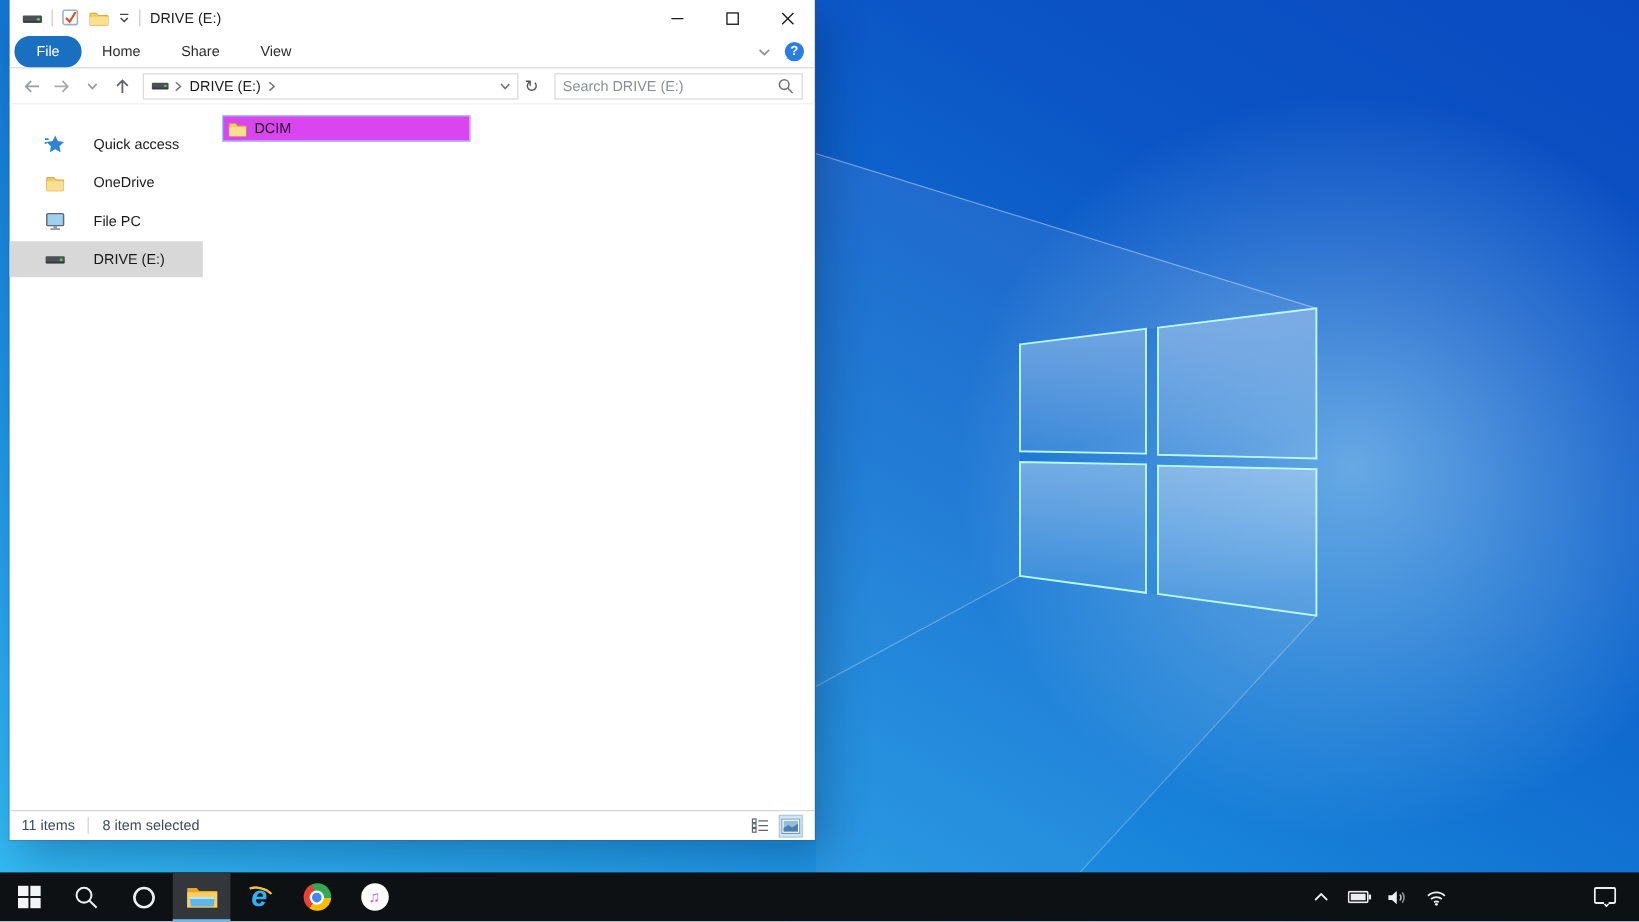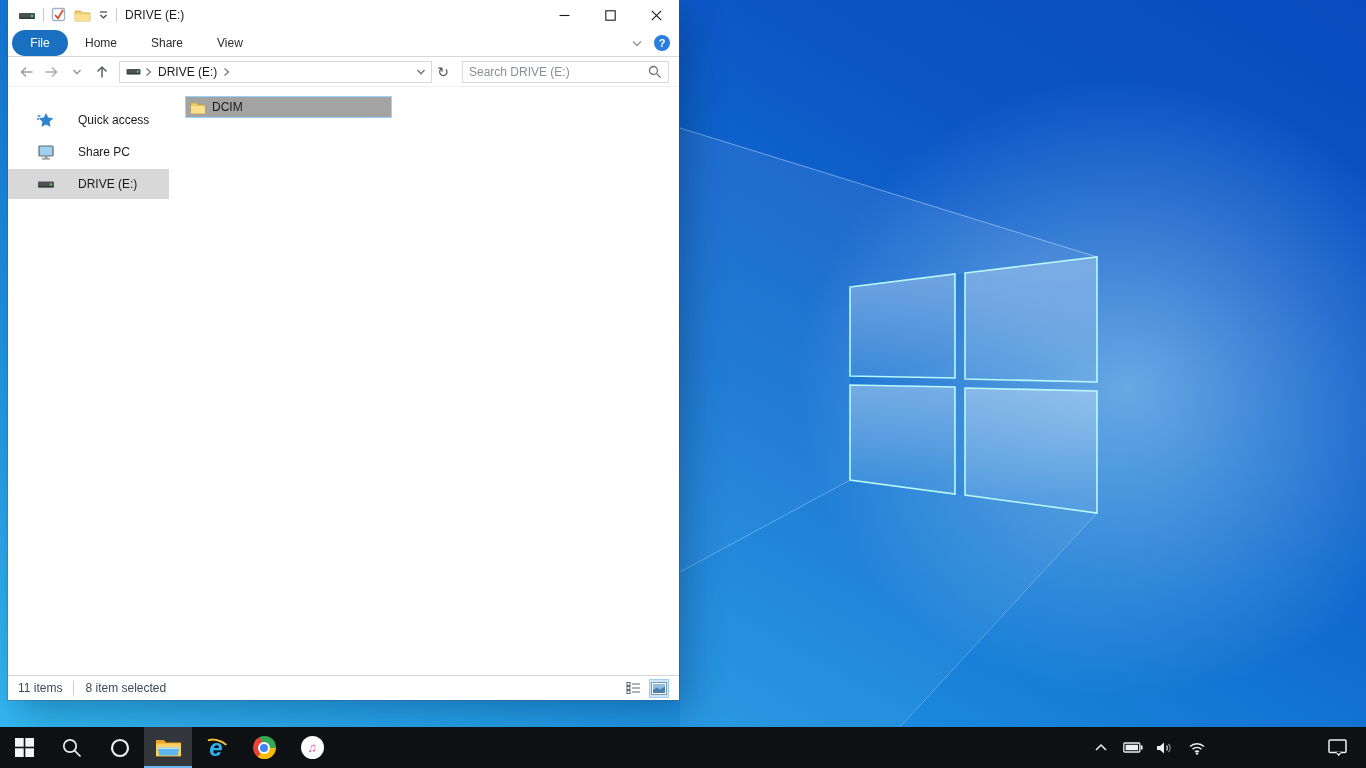--- a/index.html
+++ b/index.html
@@ -49,21 +49,21 @@
                      font-size:12px; color:#737373; background:transparent; min-width:0; }
   .searchbox input::placeholder { color:#8a8f94; opacity:1; }
 
   .body { flex:1; display:flex; min-height:0; }
   .sidebar { width:161px; flex:0 0 auto; padding-top:18px; }
   .side-item { height:30px; margin-bottom:2px; display:flex; align-items:center; padding-left:29px; gap:23px; }
   .side-item.selected { background:#d8d8d8; }
   .side-item .lbl { white-space:nowrap; }
   .content { flex:1; padding:9px 0 0 16px; }
   .file-tile { width:207px; height:22px; display:flex; align-items:center; gap:6px; padding-left:4px;
-               background:#a3a3a3; border:1px solid #99d1ff; }
+               background:#d946ef; border:1px solid #99d1ff; }
 
   .statusbar { height:24px; flex:0 0 auto; border-top:1px solid #d6d6d6; display:flex; align-items:center;
                padding:12px 10px; color:#3d4a5c; }
   .status-sep { width:1px; height:14px; background:#d0d0d0; margin:0 11px; }
   .status-views { margin-left:auto; display:flex; align-items:center; gap:5px; }
   .view-btn { width:20px; height:19px; display:flex; align-items:center; justify-content:center; }
   .view-btn.active { background:#cfe5f7; border:1px solid #a3cdef; }
 
   
   .taskbar { position:absolute; left:0; bottom:0; width:1366px; height:41px; background:#0e1114;
@@ -234,28 +234,35 @@
 
         <div class="side-item">
           <svg width="18" height="16">
             <polygon points="9,1 11.2,5.6 16.3,6.3 12.6,9.8 13.5,14.8 9,12.4 4.5,14.8 5.4,9.8 1.7,6.3 6.8,5.6" fill="#2f83d3"></polygon>
             <line x1="0.5" y1="4" x2="3.5" y2="4" stroke="#2f83d3" stroke-width="1.4"></line>
             <line x1="0" y1="7" x2="2" y2="7" stroke="#2f83d3" stroke-width="1.4"></line>
           </svg>
           <span class="lbl">Quick access</span>
         </div>
 
+        <div class="side-item">
+          <svg width="18" height="15">
+            <path d="M2 3 h6 l1.5 2 H16 v9 H2 z" fill="#f2cd63" stroke="#cfa23e" stroke-width="0.8"></path>
+            <path d="M2 6 h14 v8 H2 z" fill="#fadf8f"></path>
+          </svg>
+          <span class="lbl">OneDrive</span>
+        </div>
 
         <div class="side-item">
           <svg width="18" height="16">
             <rect x="2" y="2" width="14" height="10" rx="1" fill="#9fd0f0" stroke="#60686f" stroke-width="1.2"></rect>
             <rect x="7.5" y="12.5" width="3" height="1.6" fill="#8a9299"></rect>
             <rect x="5" y="14.2" width="8" height="1.4" fill="#8a9299"></rect>
           </svg>
-          <span class="lbl">Share PC</span>
+          <span class="lbl">File PC</span>
         </div>
 
         <div class="side-item selected">
           <svg width="18" height="14">
             <rect x="1" y="4.5" width="16" height="6" rx="1" fill="#4d5055"></rect>
             <rect x="1.5" y="9" width="15" height="1.4" fill="#35383c"></rect>
             <circle cx="14" cy="7.5" r="1.3" fill="#49d24d"></circle>
           </svg>
           <span class="lbl">DRIVE (E:)</span>
         </div>

